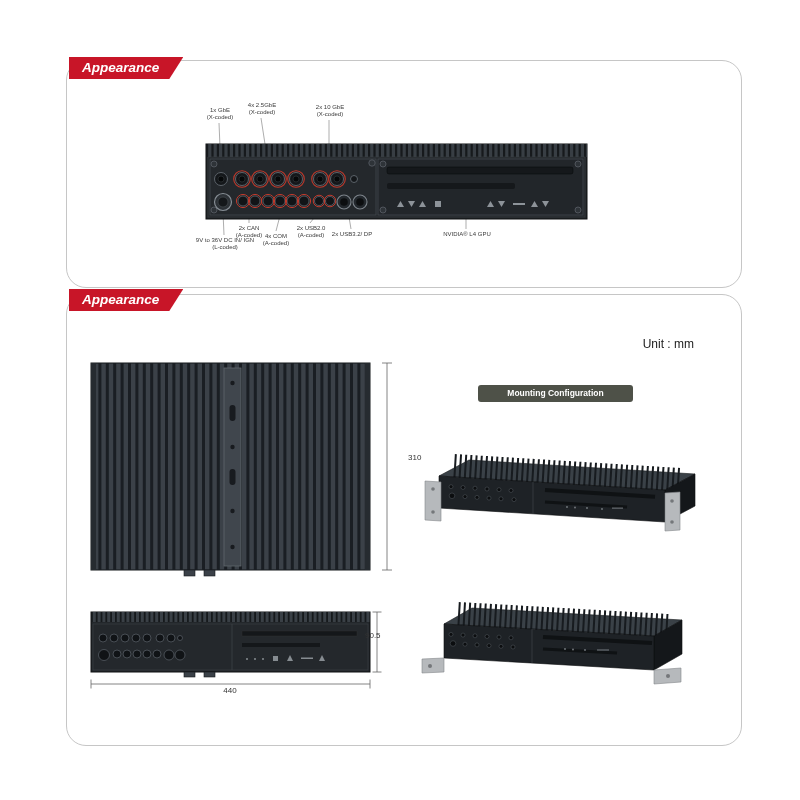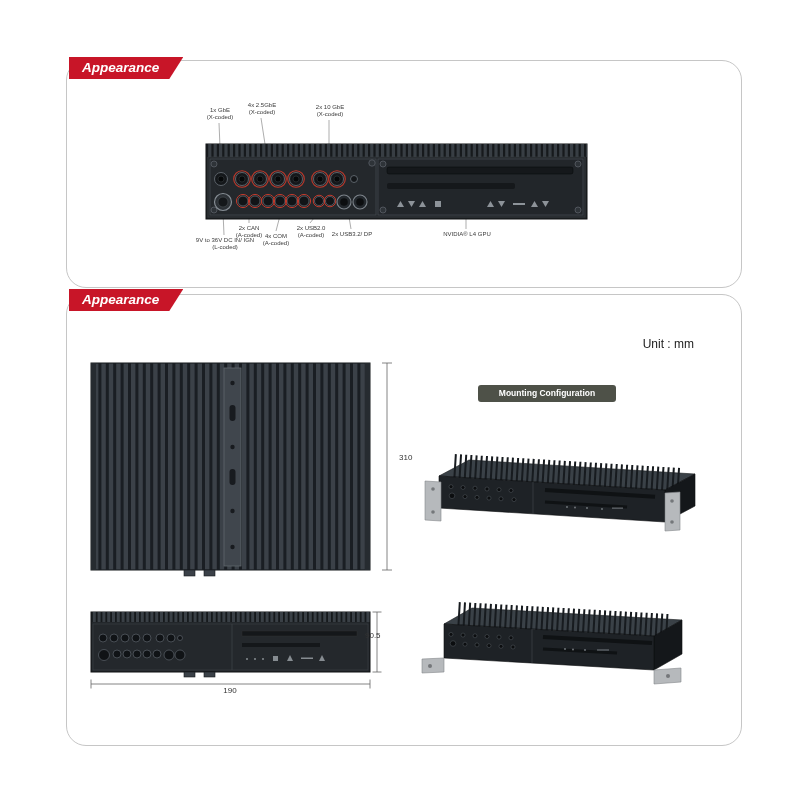--- a/index.html
+++ b/index.html
@@ -304,17 +304,17 @@
       <g>
         <polygon points="355,364 377,363 377,377 355,378" fill="#b6b9bc" stroke="#83868a" stroke-width="0.6"></polygon>
         <circle cx="363" cy="371" r="2" fill="#74777a"></circle>
         <polygon points="587,375 614,373 614,387 587,389" fill="#b6b9bc" stroke="#83868a" stroke-width="0.6"></polygon>
         <circle cx="601" cy="381" r="2" fill="#74777a"></circle>
       </g>
     </g>
   </svg>
 
   <div class="unit" style="left:527px;top:42px;width:100px;">Unit : mm</div>
-  <div class="badge" style="left:411px;top:90px;width:138px;">Mounting Configuration</div>
-  <div class="dim" style="left:332px;top:158px;">310</div>
+  <div class="badge" style="left:411px;top:90px;width:155px;">Mounting Configuration</div>
+  <div class="dim" style="left:341px;top:158px;">310</div>
   <div class="dim" style="left:298px;top:336px;">90.5</div>
-  <div class="dim" style="left:140px;top:391px;width:46px;text-align:center;">190</div>
+  <div class="dim" style="left:140px;top:391px;width:46px;text-align:center;">440</div>
 </section>
 
 </body></html>

